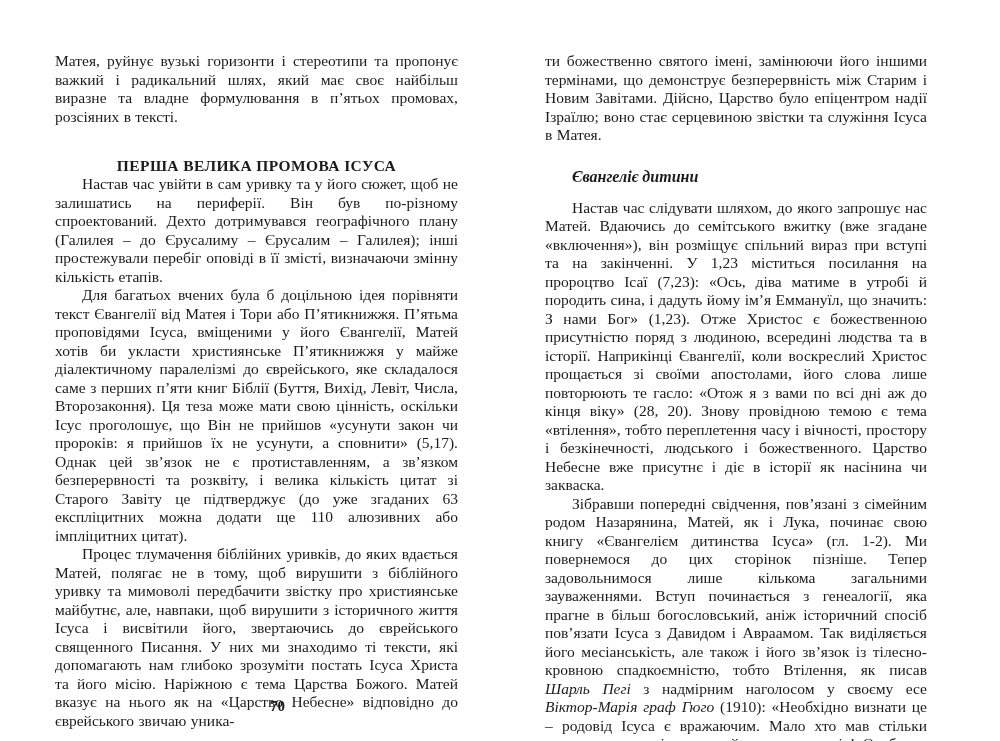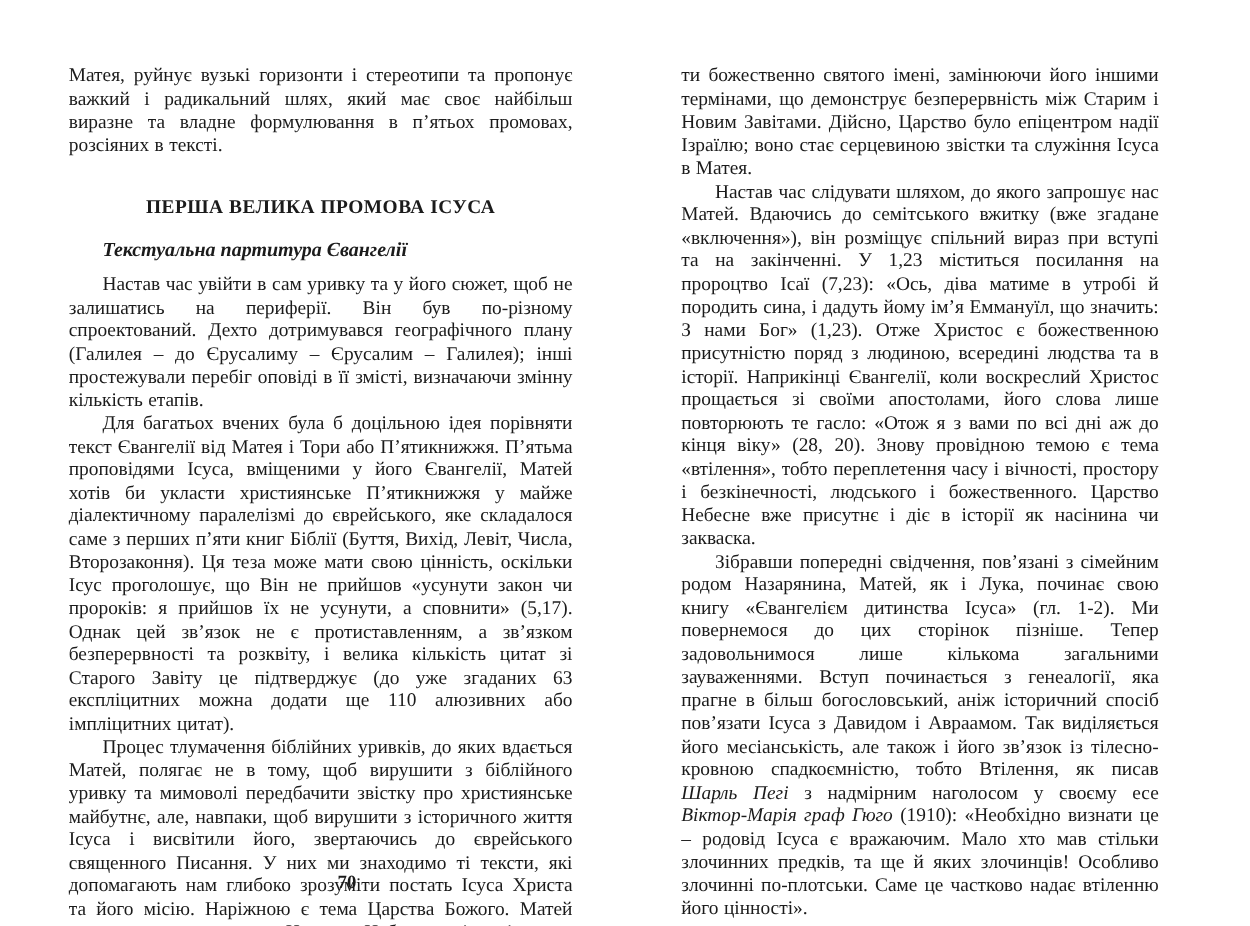--- a/index.html
+++ b/index.html
@@ -70,27 +70,27 @@
   .page.right .page-number { padding-left: -2px; box-sizing: border-box; }
 </style>
 </head>
 <body>
 
 <div class="spread">
   <div class="page left">
     <div id="left-blocks">
         <p class="para no-indent">Матея, руйнує вузькі горизонти і стереотипи та пропонує важкий і радикальний шлях, який має своє найбільш виразне та владне формулювання в п’ятьох промовах, розсіяних в тексті.</p>
         <h2 class="chapter-heading">ПЕРША ВЕЛИКА ПРОМОВА ІСУСА</h2>
-        <h3 class="section-heading">Текстуальна партитура Євангелії</h3>
         <p class="para">Настав час увійти в сам уривку та у його сюжет, щоб не залишатись на периферії. Він був по-різному спроектований. Дехто дотримувався географічного плану (Галилея – до Єрусалиму – Єрусалим – Галилея); інші простежували перебіг оповіді в її змісті, визначаючи змінну кількість етапів.</p>
         <p class="para">Для багатьох вчених була б доцільною ідея порівняти текст Євангелії від Матея і Тори або П’ятикнижжя. П’ятьма проповідями Ісуса, вміщеними у його Євангелії, Матей хотів би укласти християнське П’ятикнижжя у майже діалектичному паралелізмі до єврейського, яке складалося саме з перших п’яти книг Біблії (Буття, Вихід, Левіт, Числа, Второзаконня). Ця теза може мати свою цінність, оскільки Ісус проголошує, що Він не прийшов «усунути закон чи пророків: я прийшов їх не усунути, а сповнити» (5,17). Однак цей зв’язок не є протиставленням, а зв’язком безперервності та розквіту, і велика кількість цитат зі Старого Завіту це підтверджує (до уже згаданих 63 експліцитних можна додати ще 110 алюзивних або імпліцитних цитат).</p>
         <p class="para">Процес тлумачення біблійних уривків, до яких вдається Матей, полягає не в тому, щоб вирушити з біблійного уривку та мимоволі передбачити звістку про християнське майбутнє, але, навпаки, щоб вирушити з історичного життя Ісуса і висвітили його, звертаючись до єврейського священного Писання. У них ми знаходимо ті тексти, які допомагають нам глибоко зрозуміти постать Ісуса Христа та його місію. Наріжною є тема Царства Божого. Матей вказує на нього як на «Царство Небесне» відповідно до єврейського звичаю уника-</p>
       </div>
     <div class="page-number">70</div>
   </div>
   <div class="page right">
     <div id="right-blocks">
         <p class="para no-indent">ти божественно святого імені, замінюючи його іншими термінами, що демонструє безперервність між Старим і Новим Завітами. Дійсно, Царство було епіцентром надії Ізраїлю; воно стає серцевиною звістки та служіння Ісуса в Матея.</p>
+        <h3 class="section-heading">Євангеліє дитини</h3>
         <p class="para">Настав час слідувати шляхом, до якого запрошує нас Матей. Вдаючись до семітського вжитку (вже згадане «включення»), він розміщує спільний вираз при вступі та на закінченні. У 1,23 міститься посилання на пророцтво Ісаї (7,23): «Ось, діва матиме в утробі й породить сина, і дадуть йому ім’я Еммануїл, що значить: З нами Бог» (1,23). Отже Христос є божественною присутністю поряд з людиною, всередині людства та в історії. Наприкінці Євангелії, коли воскреслий Христос прощається зі своїми апостолами, його слова лише повторюють те гасло: «Отож я з вами по всі дні аж до кінця віку» (28, 20). Знову провідною темою є тема «втілення», тобто переплетення часу і вічності, простору і безкінечності, людського і божественного. Царство Небесне вже присутнє і діє в історії як насінина чи закваска.</p>
         <p class="para"><span>Зібравши попередні свідчення, пов’язані з сімейним родом Назарянина, Матей, як і Лука, починає свою книгу «Євангелієм дитинства Ісуса» (гл. 1-2). Ми повернемося до цих сторінок пізніше. Тепер задовольнимося лише кількома загальними зауваженнями. Вступ починається з генеалогії, яка прагне в більш богословський, аніж історичний спосіб пов’язати Ісуса з Давидом і Авраамом. Так виділяється його месіанськість, але також і його зв’язок із тілесно-кровною спадкоємністю, тобто Втілення, як писав </span><i>Шарль Пегі</i><span> з надмірним наголосом у своєму есе </span><i>Віктор-Марія граф Гюго</i><span> (1910): «Необхідно визнати це – родовід Ісуса є вражаючим. Мало хто мав стільки злочинних предків, та ще й яких злочинців! Особливо злочинні по-плотськи. Саме це частково надає втіленню його цінності».</span></p>
       </div>
   </div>
 </div>
 
 </body></html>

